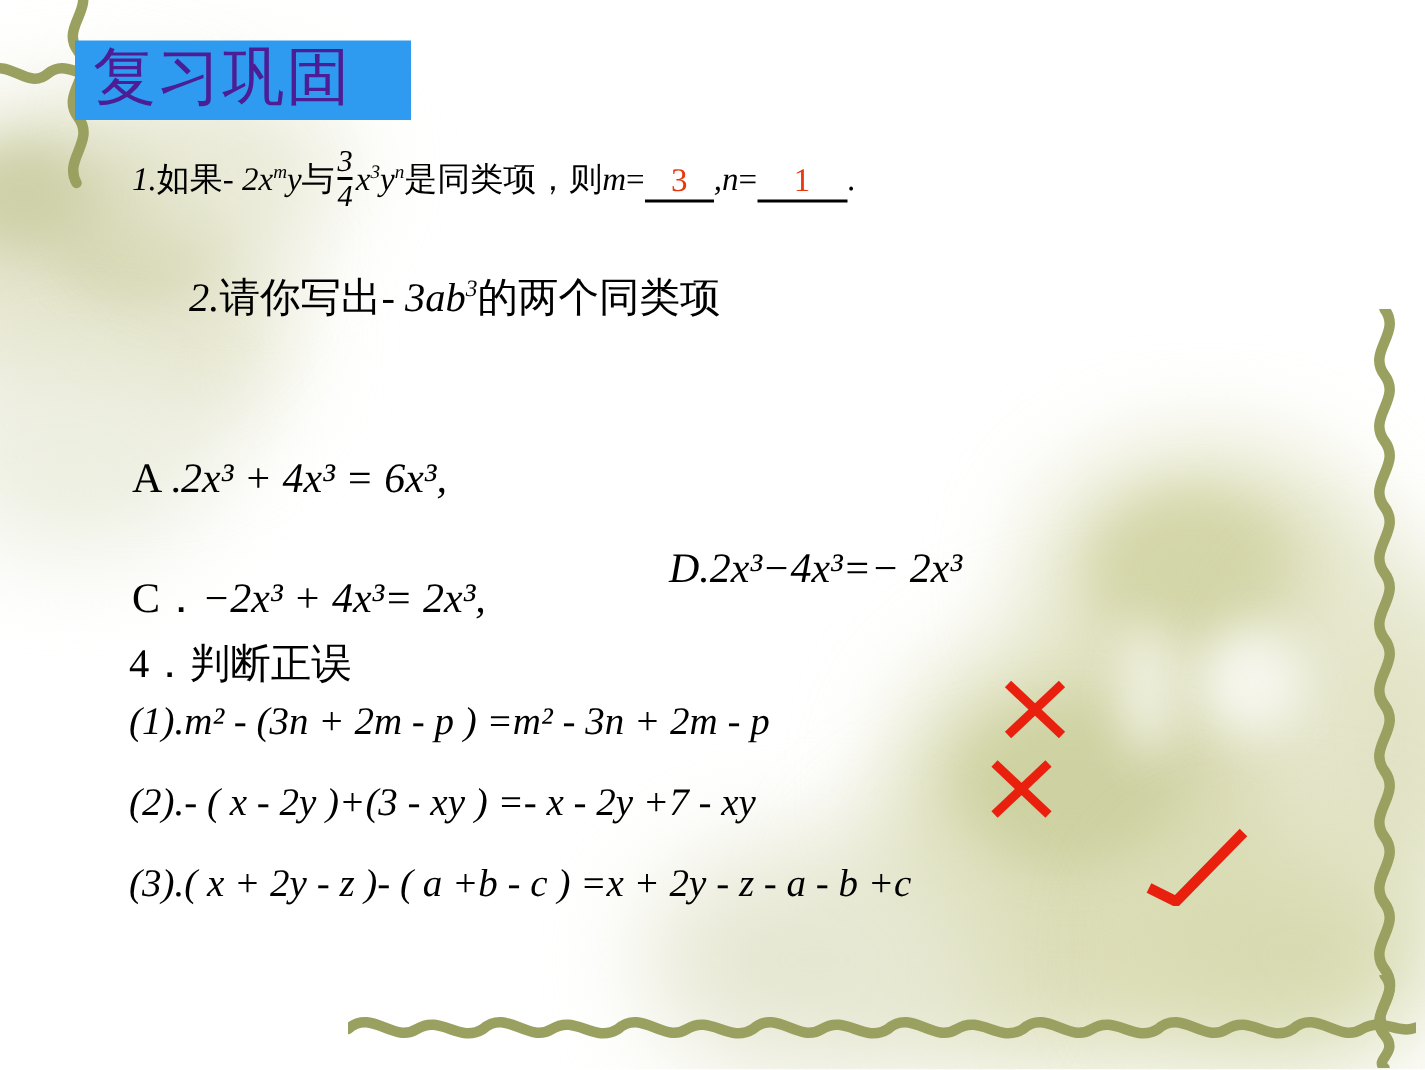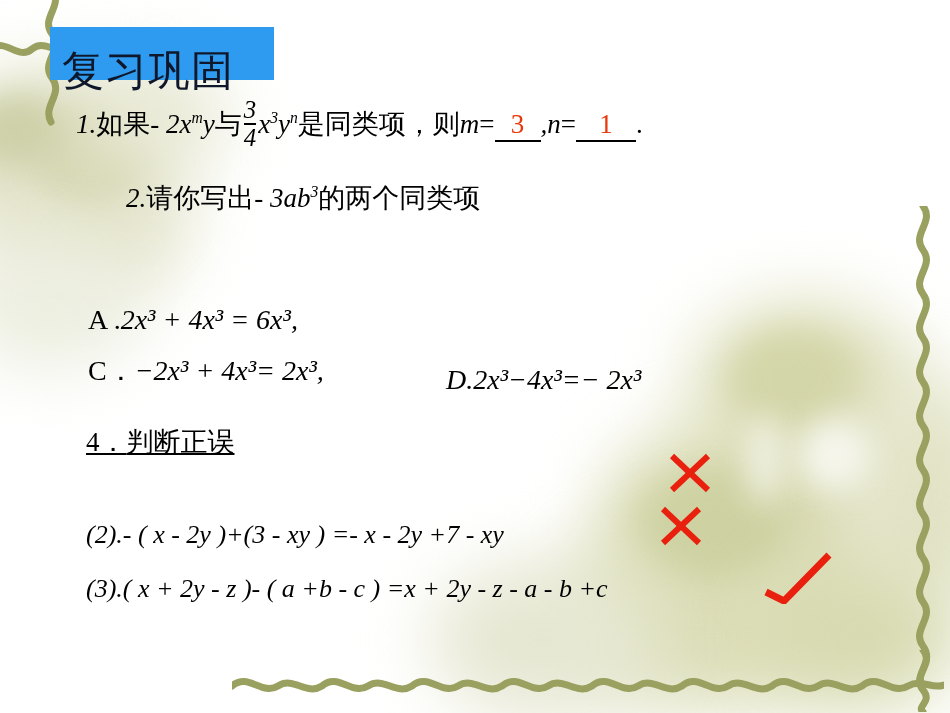--- a/index.html
+++ b/index.html
@@ -50,27 +50,26 @@
     top: 27px;
     width: 224px;
     height: 53px;
     background: #2e9bf0;
     z-index: 6;
   }
   #title-banner .title-text {
     position: absolute;
     left: 12px;
     top: -4px;
-    font-family: Liberation Mono, monospace;
+    font-family: Liberation Serif, serif;
     font-size: 42px;
     line-height: 58px;
-    color: #0f172a;
+    color: #4c1d95;
     letter-spacing: 1px;
     white-space: nowrap;
-    margin-top: 22px;
   }
 
   
   #content {
     position: absolute;
     inset: 0;
     z-index: 5;
     color: #000000;
   }
   .line {
@@ -181,46 +180,49 @@
   <svg class="vine" style="left:906px; top:650px; width:34px; height:62px;" viewBox="0 0 34 62">
     <path d="M17 0 C 29 14, 5 26, 17 40 C 27 52, 10 56, 17 62" stroke="#9aa05f" stroke-width="7" fill="none" stroke-linecap="round"></path>
   </svg>
 
   <div id="title-banner">
     <span class="title-text">复习巩固</span>
   </div>
 
   <div id="content">
 
-    <div class="line" style="left:76px; top:100px; font-size:27px;">
+    <div class="line" style="left:88px; top:100px; font-size:22px;">
       <span class="it">1.</span><span class="cjk">如果</span><span class="it">- </span><span class="it">2x</span><sup class="it">m</sup><span class="it">y</span><span class="cjk">与</span><span class="frac"><span class="num">3</span><span class="den">4</span></span><span class="it">x</span><sup class="it">3</sup><span class="it">y</span><sup class="it">n</sup><span class="cjk">是同类项，则</span><span class="it">m</span><span>=</span><span class="blank w1 red">3</span><span class="it">,</span><span class="it">n</span><span>=</span><span class="blank w2 red">1</span><span>.</span>
     </div>
 
     <div class="line" style="left:86px; top:180px; font-size:27px;margin-left:40px;">
       <span class="it">2.</span><span class="cjk">请你写出</span><span class="it">- </span><span class="it">3ab</span><sup class="it">3</sup><span class="cjk">的两个同类项</span>
     </div>
 
 
     <div class="line" style="left:88px; top:304px; font-size:28px;">
       <span>A .</span><span class="it">2x³ + 4x³ = 6x³,</span>
     </div>
 
 
-    <div class="line" style="left:88px; top:352px; font-size:28px;">
+    <div class="line" style="left:88px; top:380px; font-size:28px;">
       <span>C．</span><span class="it">−2x³ + 4x³= 2x³,</span>
     </div>
 
     <div class="line" style="left:446px; top:364px; font-size:28px;font-family:Liberation Serif, serif;">
       <span class="it">D.</span><span class="it">2x³−4x³=− 2x³</span>
     </div>
 
-    <div class="line" style="left:86px; top:424px; font-size:27px;text-decoration:underline;">
+    <div class="line" style="left:86px; top:424px; font-size:27px;">
       <span>4．</span><span class="cjk">判断正误</span>
     </div>
 
+    <div class="line it" style="left:86px; top:466px; font-size:26px;">
+      <span>(1).</span><span>m² - (3n + 2m -  p ) =m² - 3n + 2m -  p</span>
+    </div>
 
     <div class="line it" style="left:86px; top:520px; font-size:26px;">
       <span>(2).</span><span>- ( x - 2y )+(3 -  xy ) =- x - 2y +7 -  xy</span>
     </div>
 
     <div class="line it" style="left:86px; top:574px; font-size:26px;">
       <span>(3).</span><span>( x + 2y -  z )- ( a +b -  c ) =x + 2y -  z -  a -  b +c</span>
     </div>
 
   </div>

